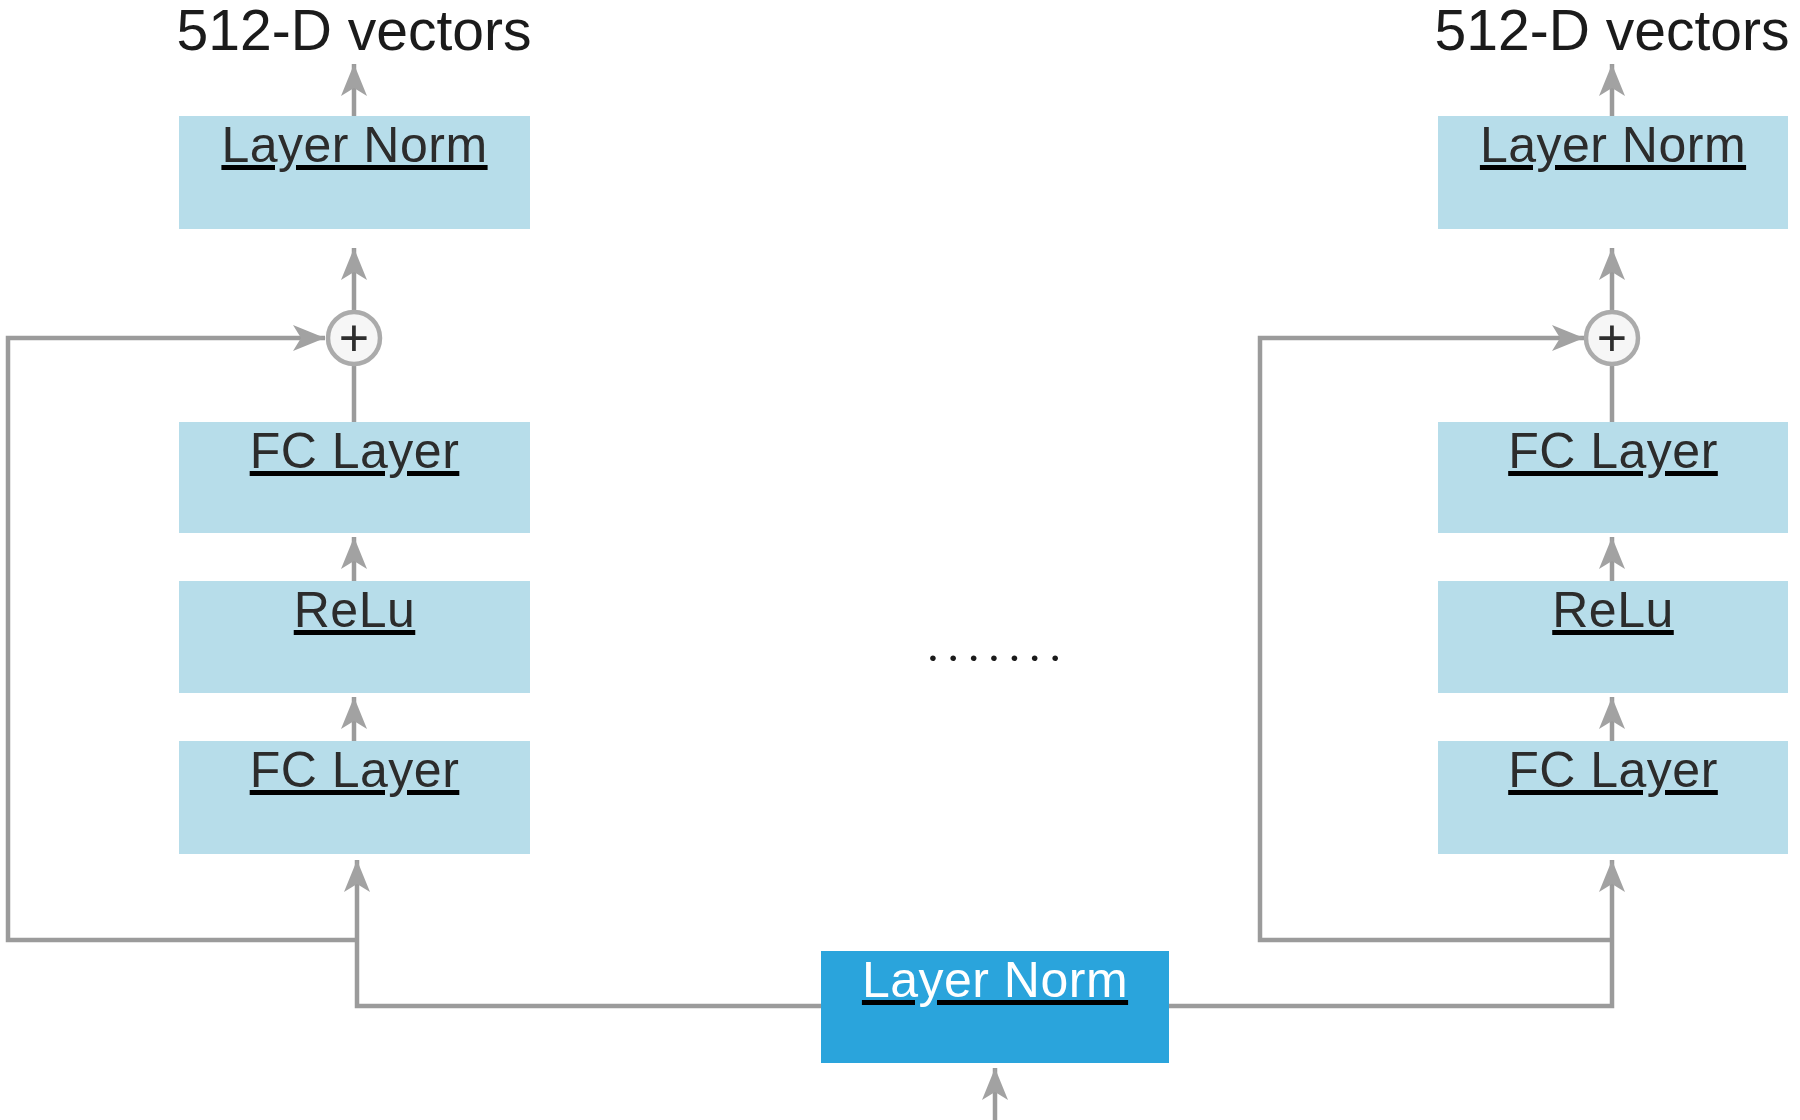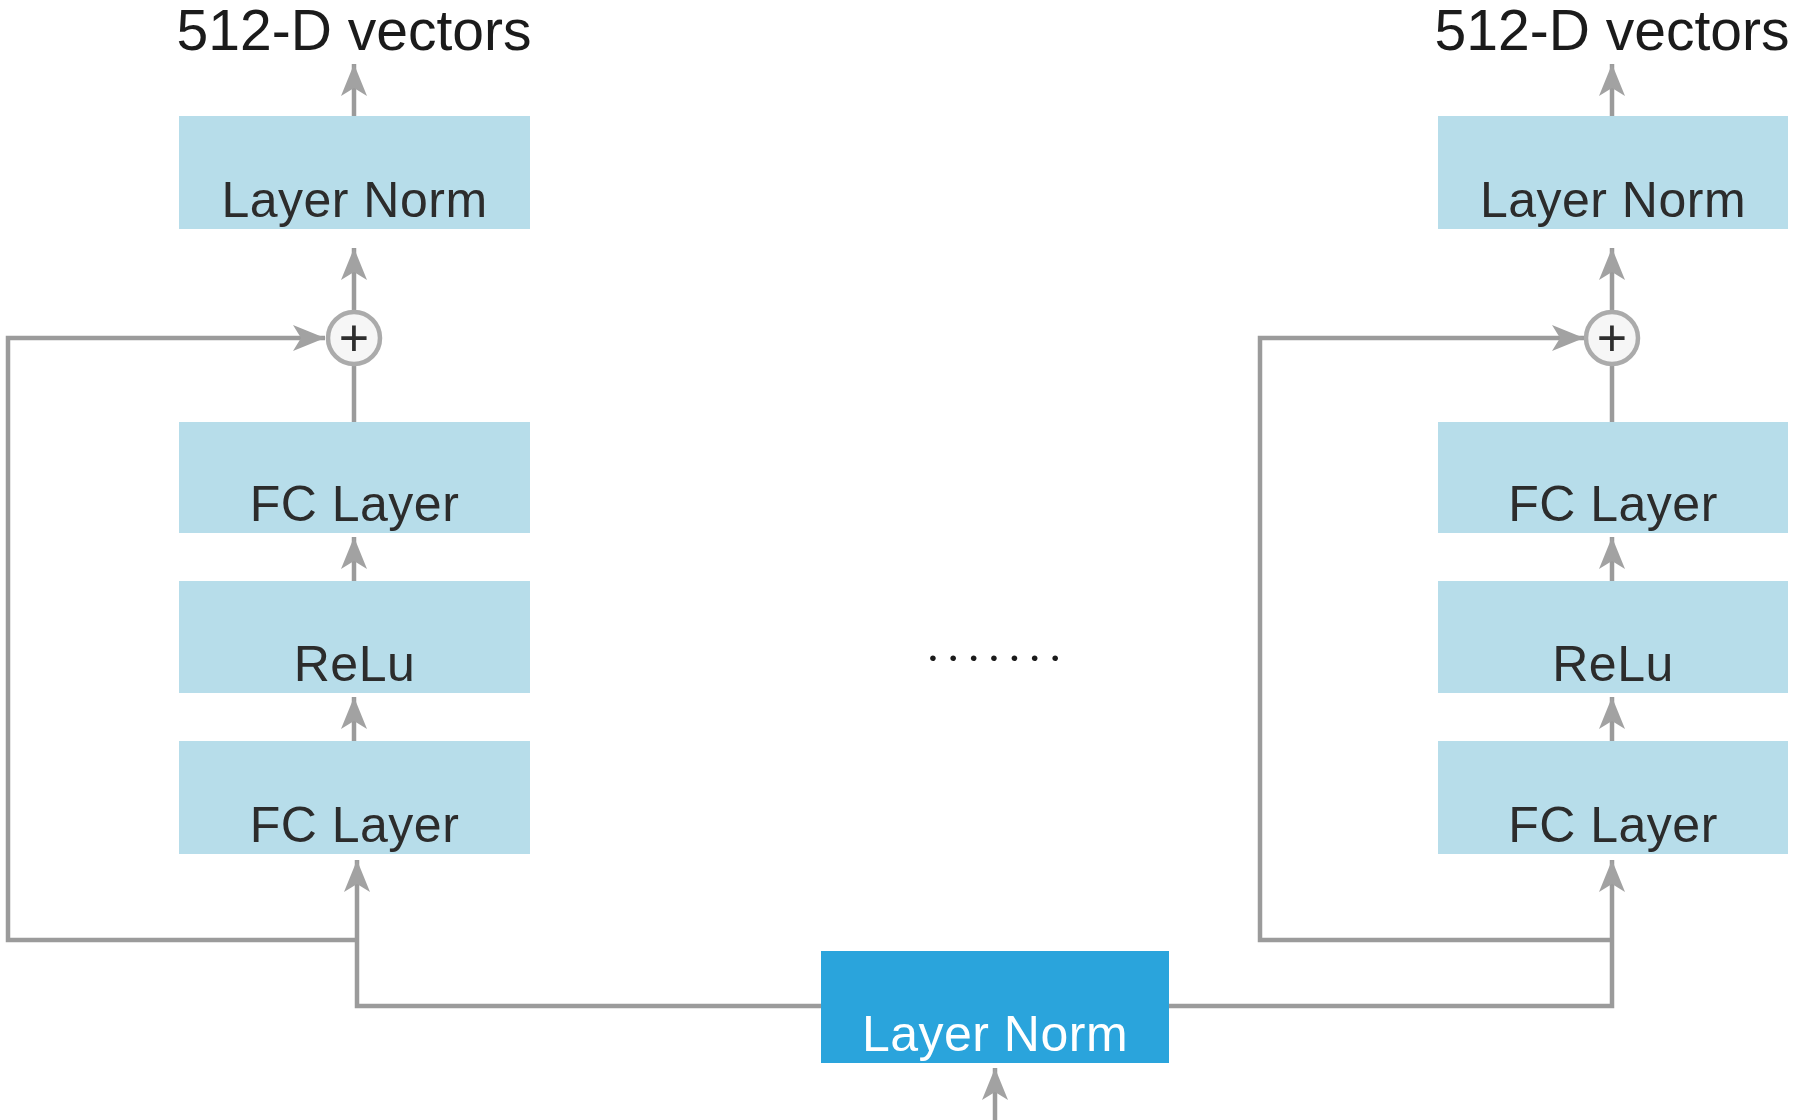--- a/index.html
+++ b/index.html
@@ -17,23 +17,24 @@
   }
   .svg-layer {
     position: absolute;
     left: 0; top: 0;
     width: 1800px;
     height: 1120px;
   }
   .box {
     position: absolute;
     display: flex;
-    align-items: flex-end;
+    align-items: flex-start;
     justify-content: center;
     box-sizing: border-box;
+    text-decoration: underline;
   }
   .box.light {
     background: #B7DDEA;
   }
   .box.accent {
     background: #2AA4DC;
   }
   .box-label {
     font-size: 50px;
     color: #2C2C2C;

